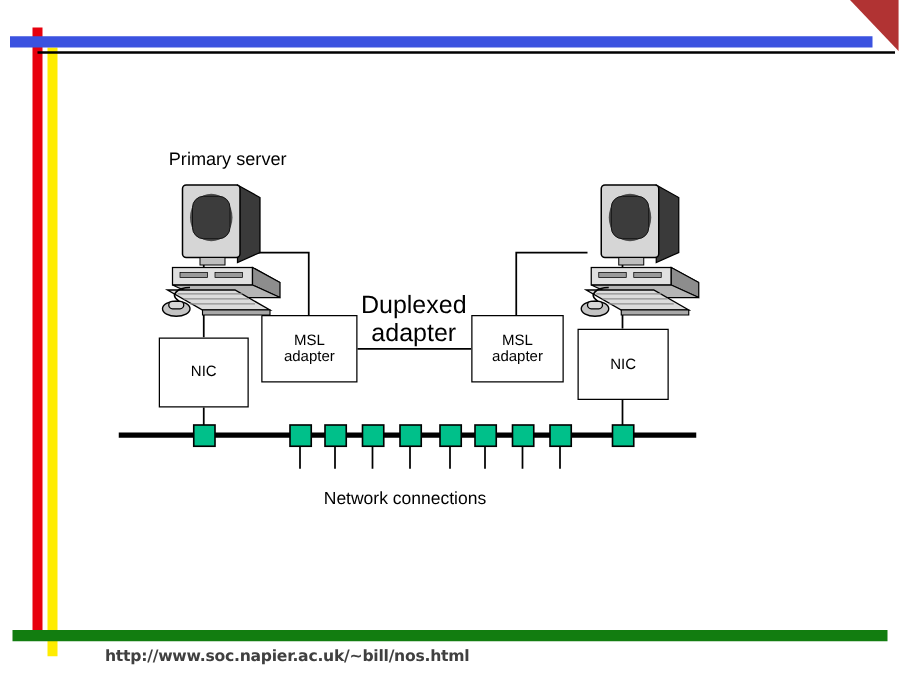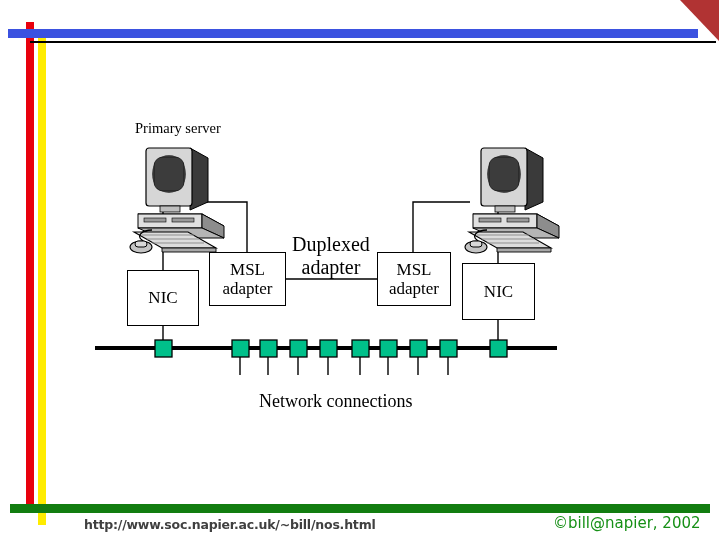--- a/index.html
+++ b/index.html
@@ -92,39 +92,39 @@
   
   #diagram {
     position: absolute;
     left: 0;
     top: 0;
     width: 720px;
     height: 540px;
   }
   .dlabel {
     position: absolute;
-    font-family: Liberation Serif, serif;
+    font-family: Liberation Sans, sans-serif;
     color: #000000;
     white-space: nowrap;
     line-height: 1.12;
   }
   .lbl-server {
     font-size: 14.5px;
   }
   .lbl-box {
-    font-size: 17px;
+    font-size: 12px;
     text-align: center;
   }
   .lbl-duplex {
     font-size: 20px;
     text-align: center;
     line-height: 1.15;
   }
   .lbl-netconn {
-    font-size: 18px;
+    font-size: 14px;
     text-align: right;
   }
   .node-box {
     position: absolute;
     border: 1.4px solid #000000;
     background: #ffffff;
     box-sizing: border-box;
     display: flex;
     flex-direction: column;
     align-items: center;
@@ -266,15 +266,14 @@
 
 
   <div class="dlabel lbl-duplex" style="left:288px; top:233px; width:86px;">
     <div>Duplexed</div>
     <div>adapter</div>
   </div>
 
   <div class="dlabel lbl-netconn" style="left:259px; top:391px;">Network connections</div>
 
   <div class="footer-url">http://www.soc.napier.ac.uk/~bill/nos.html</div>
-  <div class="footer-copy">©bill@napier, 2002</div>
 
 </div>
 
 </body></html>

